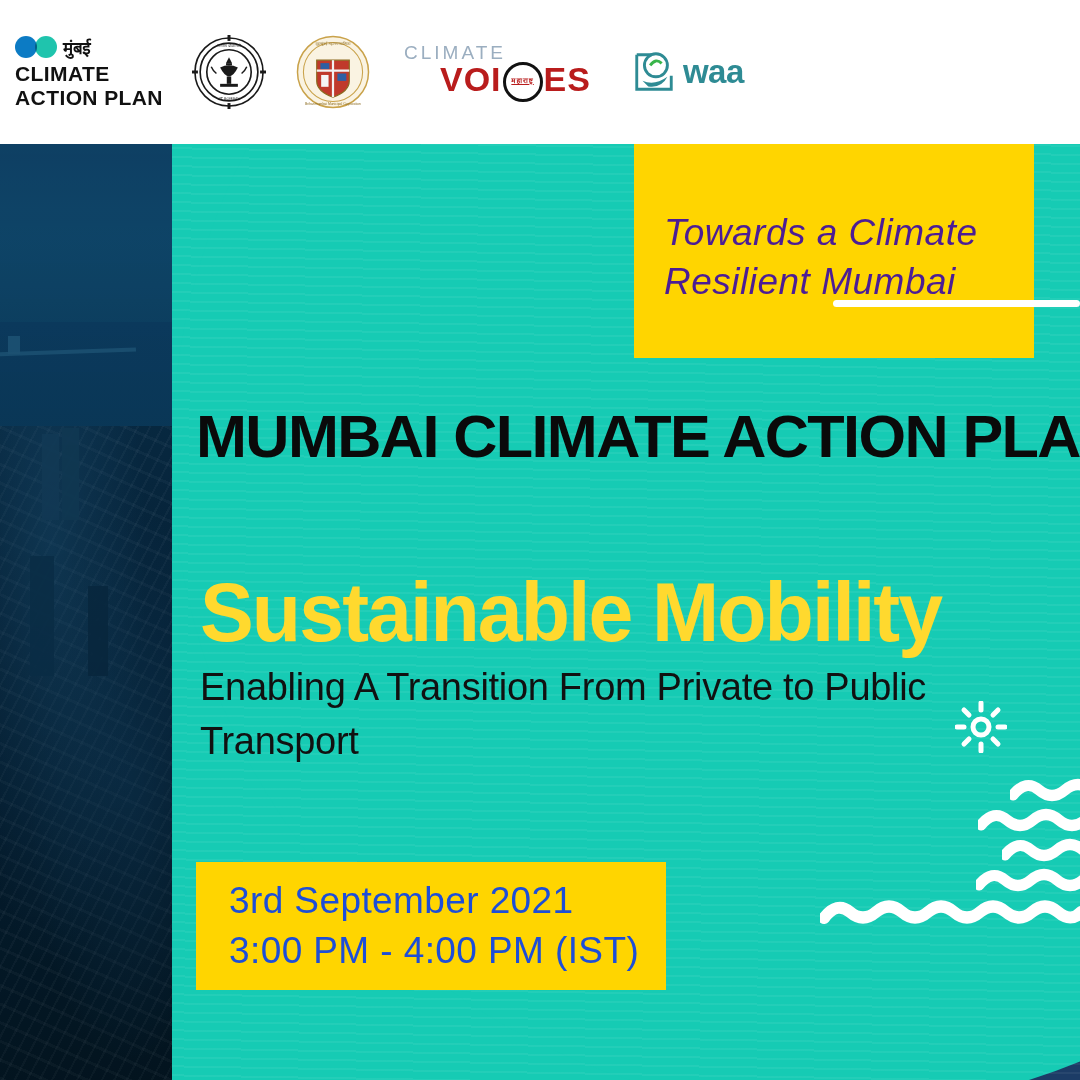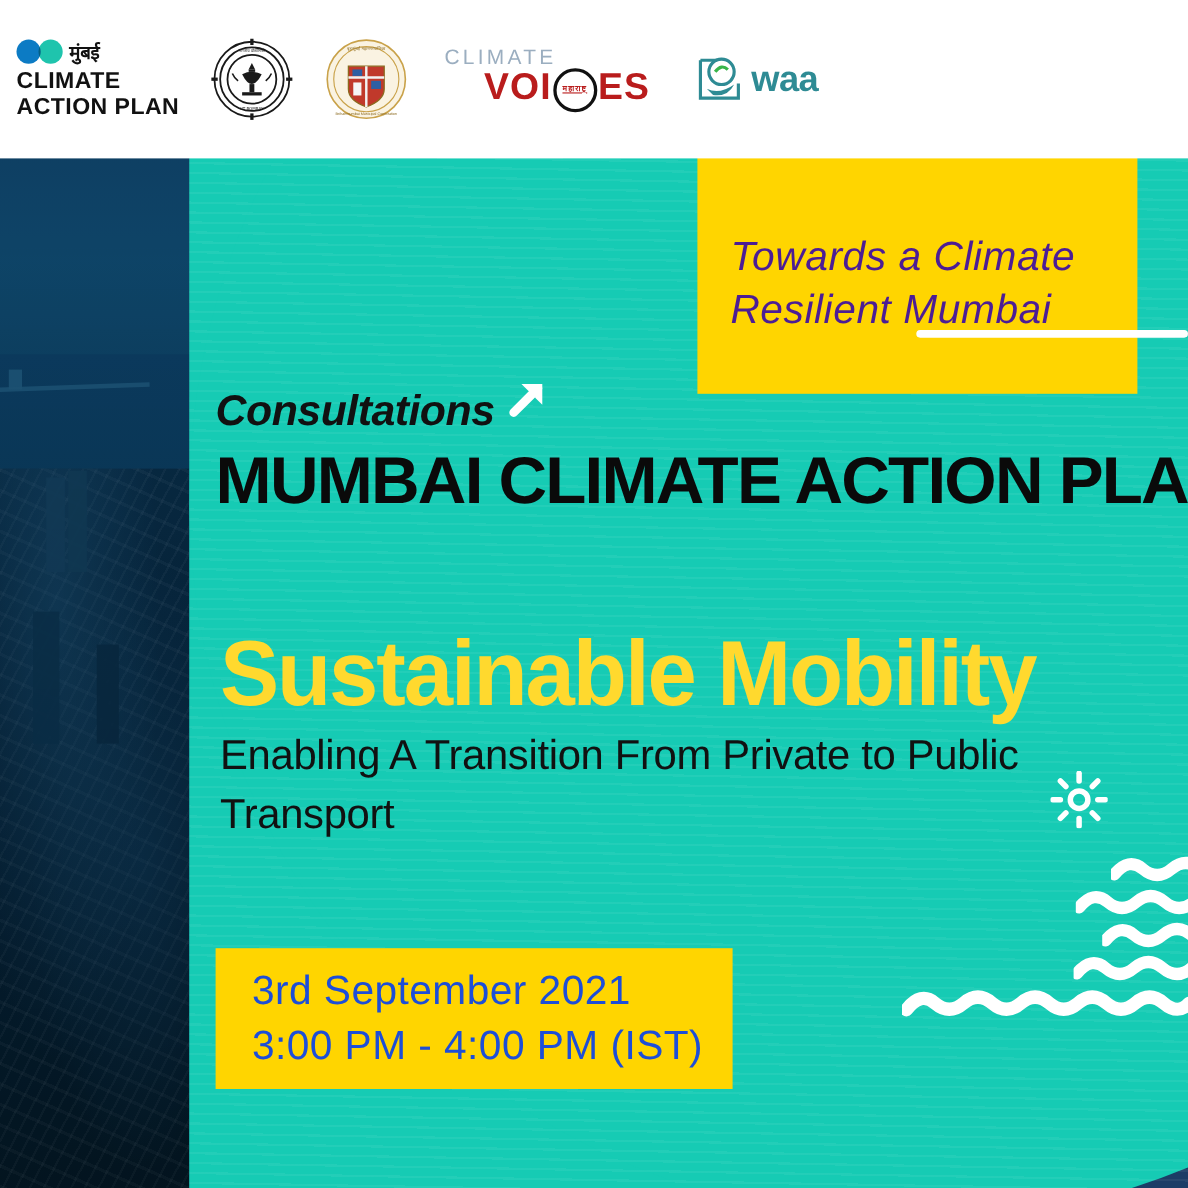--- a/index.html
+++ b/index.html
@@ -341,31 +341,20 @@
       </div>
       <div class="photo-overlay"></div>
     </div>
 
     <div class="tagline-box">
       <div class="tagline-text">Towards a  Climate
 Resilient Mumbai</div>
     </div>
     <div class="tagline-rule"></div>
 
-    <div class="consult-row">
-      <span class="consult">Consultations</span>
-      <span class="arrow-icon">
-        <svg width="46" height="46" viewBox="0 0 46 46">
-          <g stroke="#ffffff" stroke-width="8" stroke-linecap="round" fill="none">
-            <line x1="11" y1="35" x2="33" y2="13"></line>
-          </g>
-          <path d="M18 9 L37 9 L37 28 L30.5 21.5 L30.5 15.5 L24.5 15.5 Z" fill="#ffffff"></path>
-        </svg>
-      </span>
-    </div>
 
     <div class="title-main">MUMBAI CLIMATE ACTION PLAN</div>
     <div class="title-topic">Sustainable Mobility</div>
     <div class="subtitle">Enabling A Transition From Private to Public Transport</div>
 
     <div class="date-box">
       <div class="date-line">3rd September 2021</div>
       <div class="date-line">3:00 PM - 4:00 PM (IST)</div>
     </div>
 

